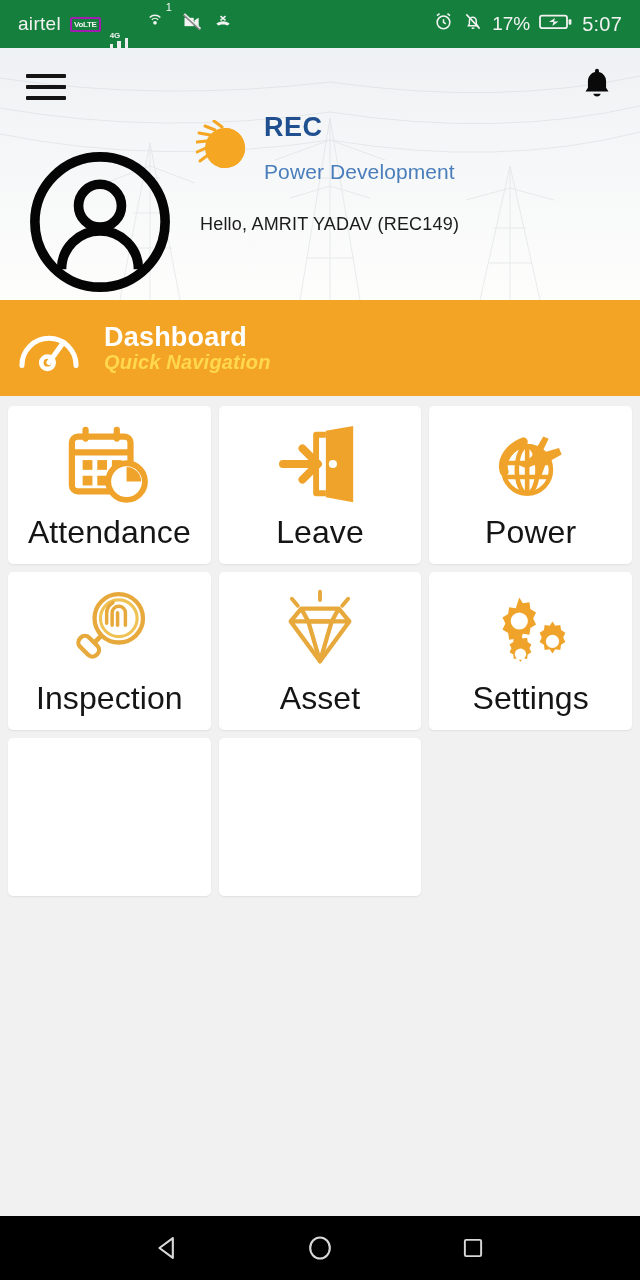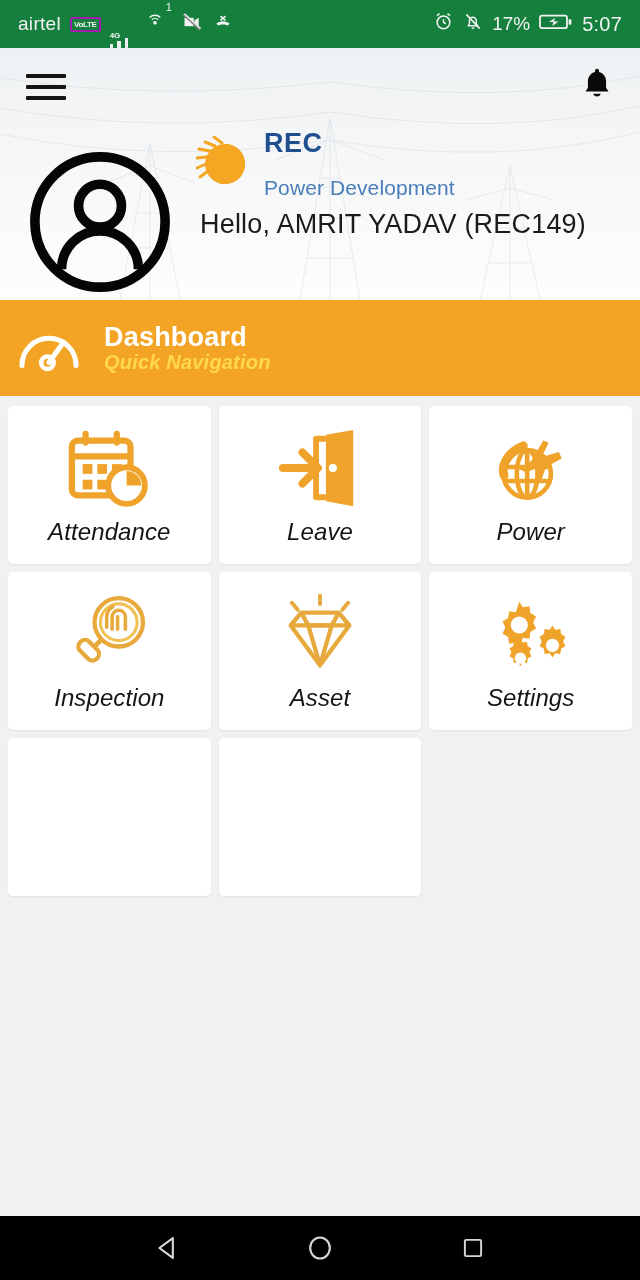--- a/index.html
+++ b/index.html
@@ -40,53 +40,53 @@
   }
   .towers { position:absolute; inset:0; opacity:.5; }
   .header-top {
     position:relative; z-index:3; height:78px;
     display:flex; align-items:center; justify-content:space-between; padding:0 26px;
   }
   .hamburger { width:40px; height:30px; display:flex; flex-direction:column; justify-content:center; gap:7px; cursor:pointer; }
   .hamburger span { display:block; height:4px; background:#141414; border-radius:1px; }
   .bell { cursor:pointer; }
   .brand {
-    position:absolute; z-index:3; left:196px; top:82px;
+    position:absolute; z-index:3; left:196px; top:66px;
     display:flex; align-items:center; gap:10px;
   }
   .brand-text { line-height:1; }
   .brand-rec { font-size:27px; font-weight:bold; color:#1f4f8f; letter-spacing:.5px; }
   .brand-sub { font-size:21px; color:#4a7ebb; letter-spacing:.1px; margin-top:20px; }
   .user-row {
     position:relative; z-index:3; display:flex; align-items:center;
     gap:26px; padding:0 0 0 26px; margin-top:22px;
   }
   .avatar { flex:0 0 auto; }
-  .greeting { font-size:27px; color:#1b1b1b; letter-spacing:.2px; }
+  .greeting { font-size:18px; color:#1b1b1b; letter-spacing:.2px; }
 
   
   .dash-banner {
     flex:0 0 96px; background:#f4a425; display:flex; align-items:center;
     gap:22px; padding:0 16px;
   }
   .dash-text { line-height:1.08; }
   .dash-title { font-size:27px; font-weight:bold; color:#ffffff; letter-spacing:.2px; }
   .dash-sub { font-size:20px; font-weight:bold; color:#ffd84d; letter-spacing:.2px;font-style:italic; }
 
   
   .grid-wrap { flex:1 1 auto; background:#f1f1f1; padding:10px 8px 0 8px; }
   .grid { display:grid; grid-template-columns:repeat(3,1fr); gap:8px; }
   .tile {
     background:#ffffff; border-radius:5px; height:158px;
     display:flex; flex-direction:column; align-items:center; justify-content:center;
     gap:6px; box-shadow:0 1px 2px rgba(0,0,0,.07); cursor:pointer;
   }
   .tile.empty { cursor:default; }
   .tile-icon { height:88px; display:flex; align-items:center; justify-content:center; }
-  .tile-label { font-size:24px; color:#151515; letter-spacing:.1px;font-style:italic; }
+  .tile-label { font-size:32px; color:#151515; letter-spacing:.1px; }
 
   
   .nav-bar {
     flex:0 0 64px; background:#000000;
     display:flex; align-items:center; justify-content:space-around; padding:0 90px;
   }
   .nav-btn { cursor:pointer; display:flex; align-items:center; justify-content:center; width:60px; height:44px; }
 </style>
 </head>
 <body>

